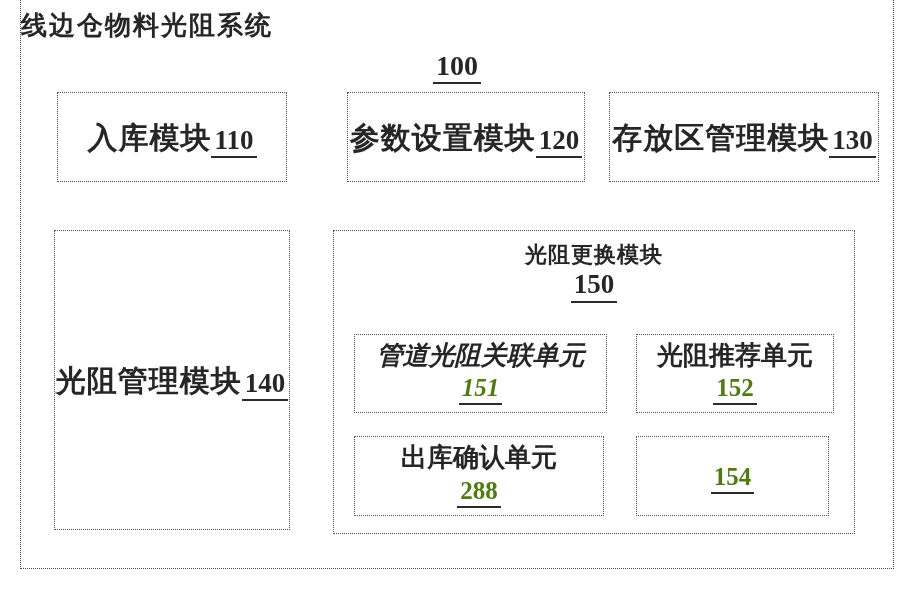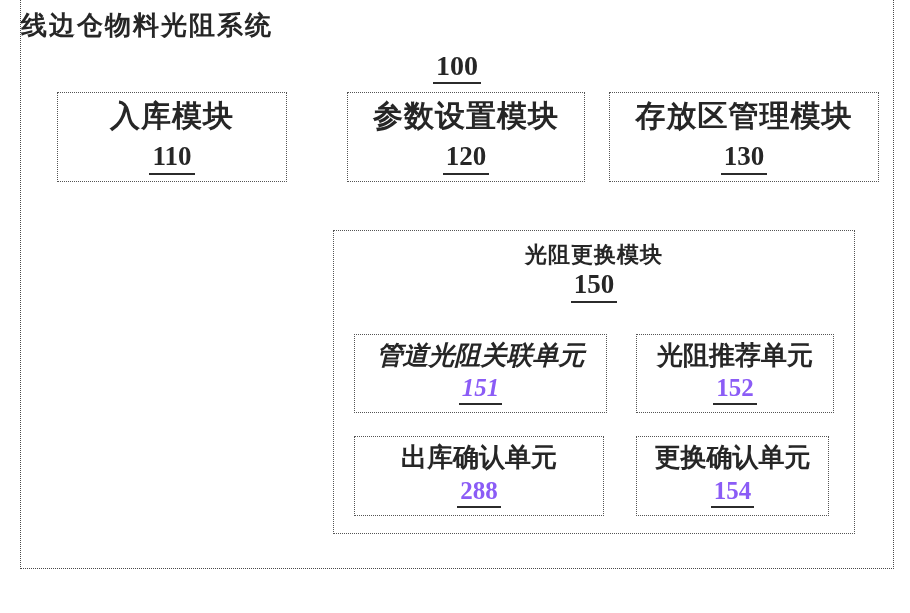--- a/index.html
+++ b/index.html
@@ -17,21 +17,21 @@
   }
   .title-ref{
     position:absolute;left:0;top:50px;width:100%;text-align:center;
     font-size:28px;font-weight:bold;color:#262626;
   }
   .ref{
     display:inline-block;border-bottom:2px solid #2b2b2b;padding:0 3px 2px 3px;line-height:1.05;
   }
   .box{
     position:absolute;border:1px dotted #555;background:#fff;
-    display:flex;flex-direction:column;align-items:center;justify-content:center;
+    display:flex;flex-direction:row;align-items:center;justify-content:center;
     text-align:center;
   }
   .box .lbl{font-size:30px;font-weight:bold;letter-spacing:1px;color:#262626;line-height:1.1;}
   .box .num{font-size:27px;font-weight:bold;color:#262626;margin-top:9px;}
   
   .b110{left:36px;top:92px;width:228px;height:88px;}
   .b120{left:326px;top:92px;width:236px;height:88px;}
   .b130{left:588px;top:92px;width:268px;height:88px;}
   
   .frame .box{position:absolute;}
@@ -40,21 +40,21 @@
     position:absolute;left:312px;top:230px;width:520px;height:302px;
     border:1px dotted #555;background:#fff;text-align:center;
   }
   .b150 .hdr-lbl{margin-top:12px;font-size:22px;font-weight:bold;letter-spacing:1px;color:#262626;line-height:1.1;}
   .b150 .hdr-num{margin-top:2px;font-size:27px;font-weight:bold;color:#262626;}
   .unit{
     position:absolute;border:1px dotted #555;background:#fff;
     display:flex;flex-direction:column;align-items:center;justify-content:center;text-align:center;
   }
   .unit .lbl{font-size:26px;font-weight:bold;color:#262626;line-height:1.05;}
-  .unit .num{font-size:25px;font-weight:bold;color:#8b5cf6;margin-top:5px;}
+  .unit .num{font-size:25px;font-weight:bold;color:#4d7c0f;margin-top:5px;}
   .u151{left:20px;top:103px;width:251px;height:77px;font-style:italic;}
   .u152{left:302px;top:103px;width:196px;height:77px;}
   .u153{left:20px;top:205px;width:248px;height:78px;}
   .u154{left:302px;top:205px;width:191px;height:78px;}
 </style>
 </head>
 <body>
 
 <div class="stage">
   <div class="frame">
@@ -78,20 +78,26 @@
       </div>
     </div>
 
     <div class="box b130">
       <div class="lbl">存放区管理模块</div>
       <div class="num">
         <span class="ref">130</span>
       </div>
     </div>
 
+    <div class="box b140">
+      <div class="lbl">光阻管理模块</div>
+      <div class="num">
+        <span class="ref">140</span>
+      </div>
+    </div>
 
     <div class="b150">
       <div class="hdr-lbl">光阻更换模块</div>
       <div class="hdr-num">
         <span class="ref">150</span>
       </div>
 
       <div class="unit u151">
         <div class="lbl">管道光阻关联单元</div>
         <div class="num">
@@ -107,21 +113,20 @@
       </div>
 
       <div class="unit u153">
         <div class="lbl">出库确认单元</div>
         <div class="num">
           <span class="ref">288</span>
         </div>
       </div>
 
       <div class="unit u154">
-        <div class="lbl">更换确认单元</div>
         <div class="num">
           <span class="ref">154</span>
         </div>
       </div>
     </div>
 
   </div>
 </div>
 
 </body></html>

